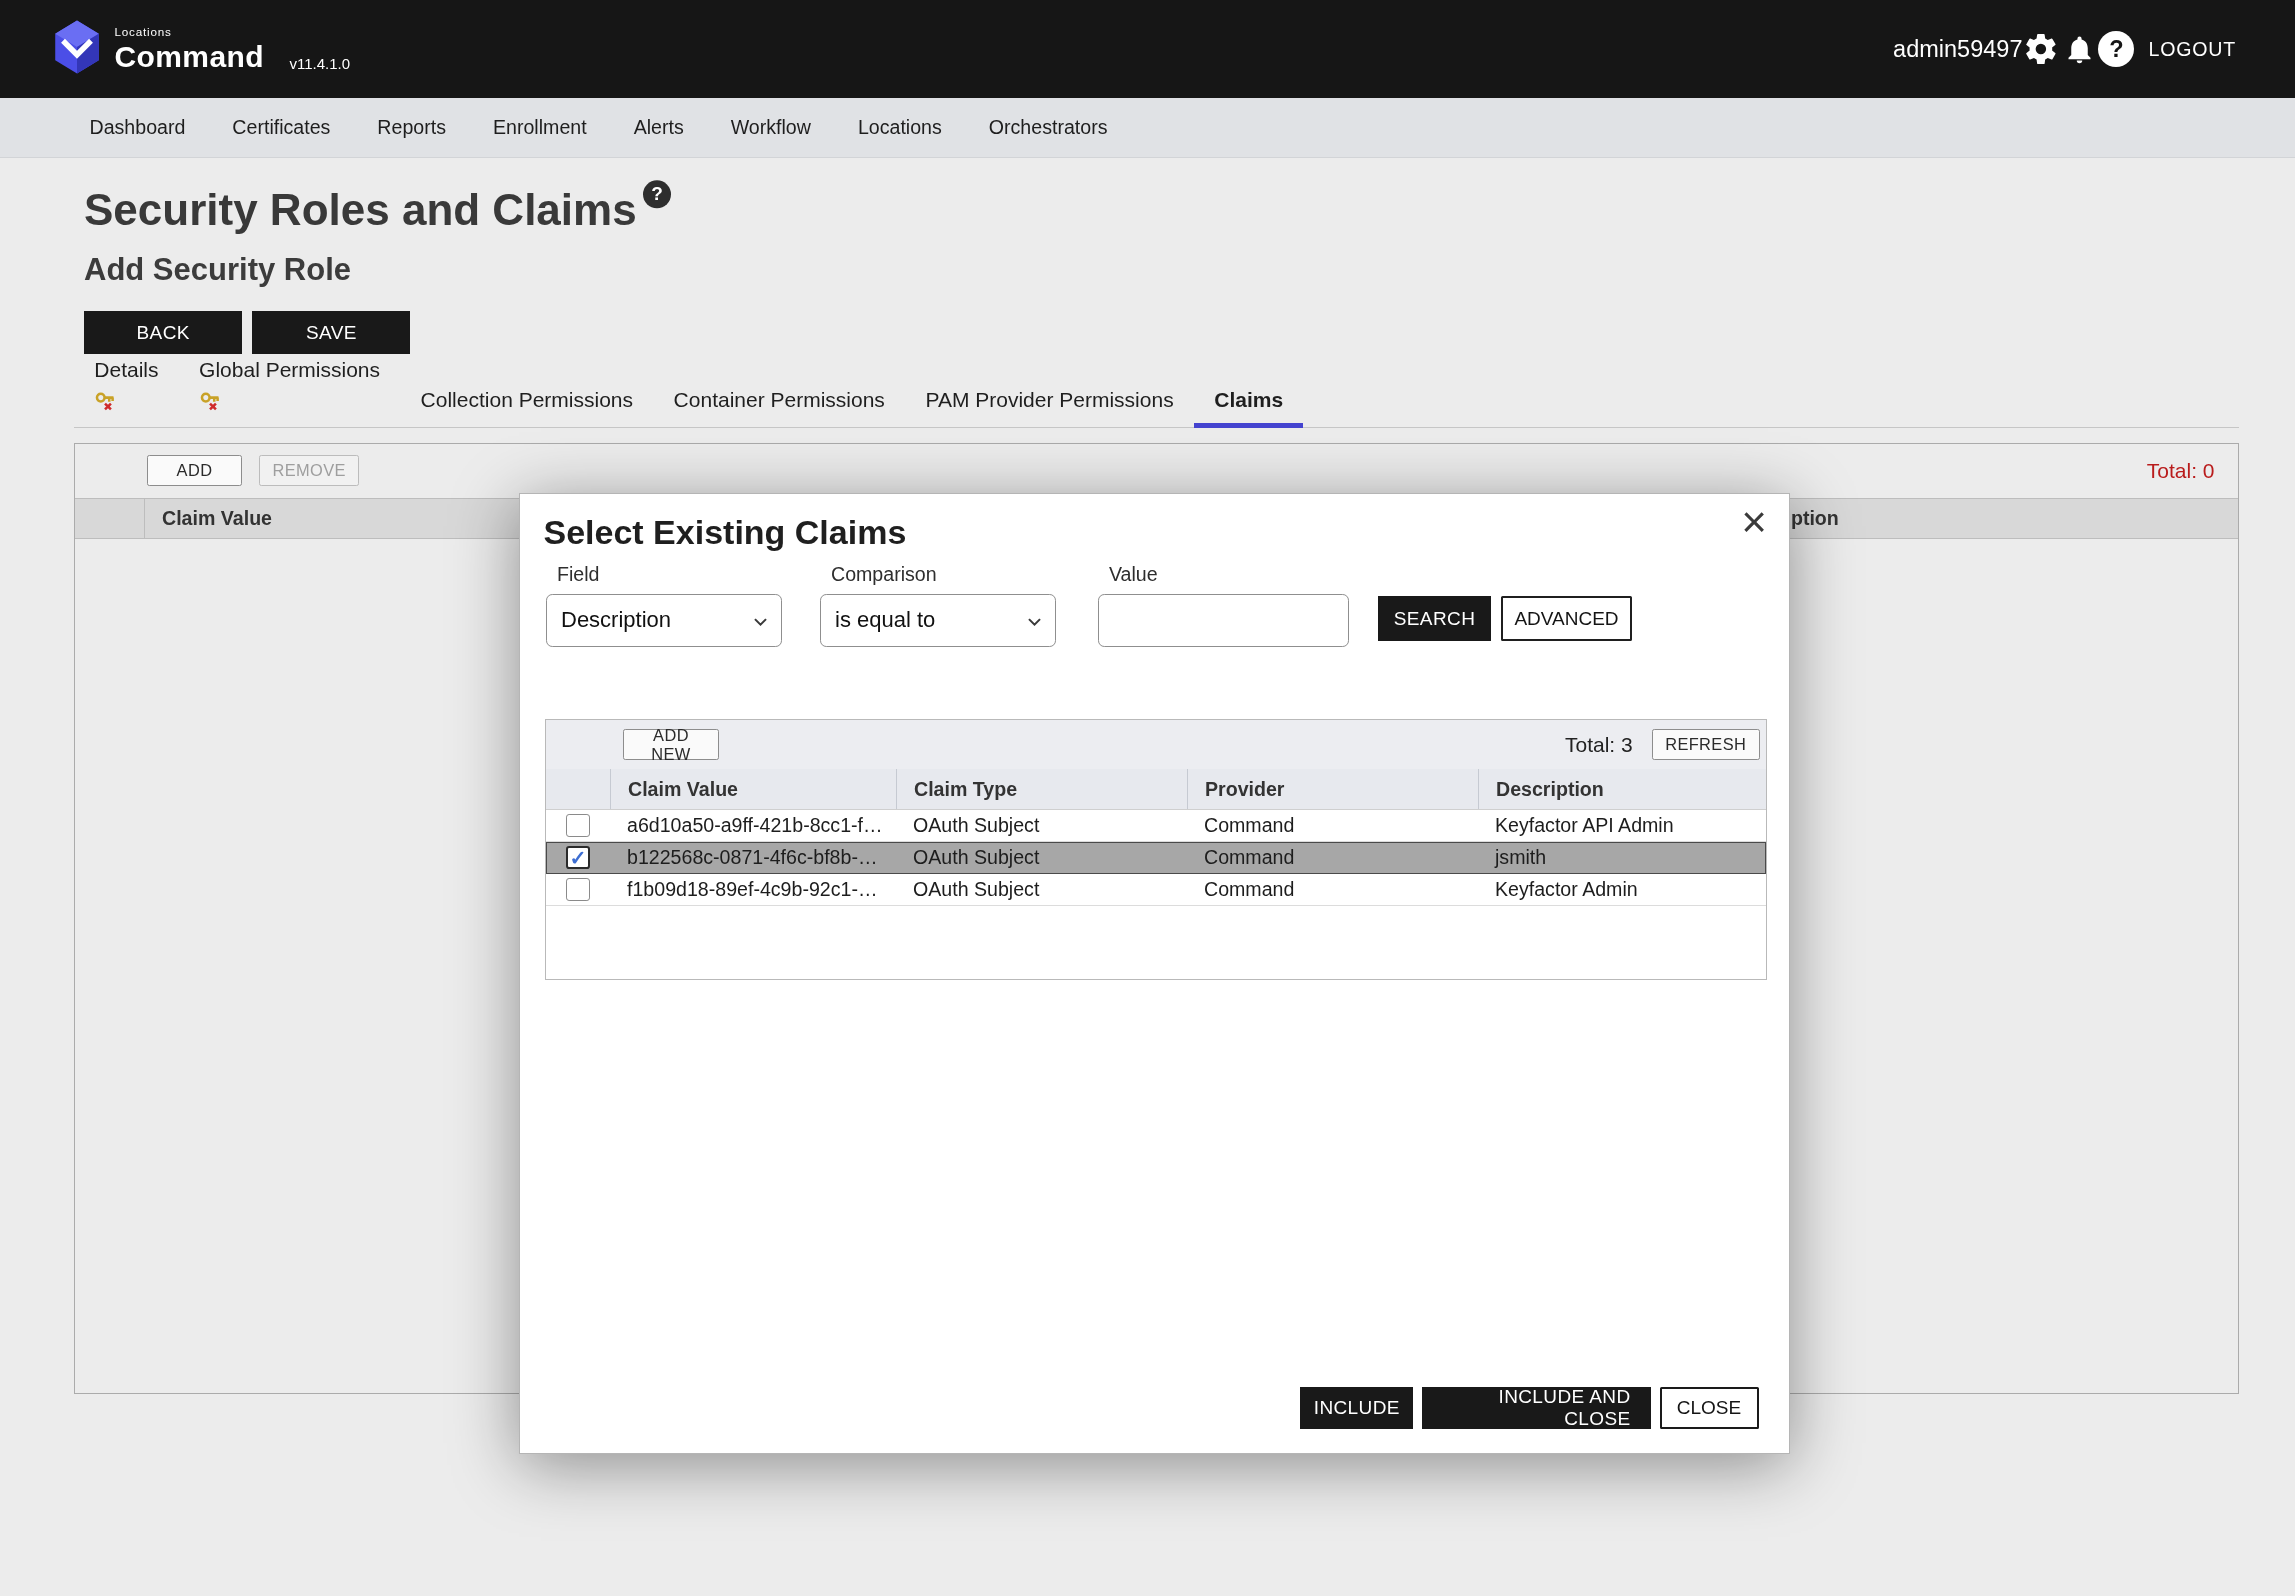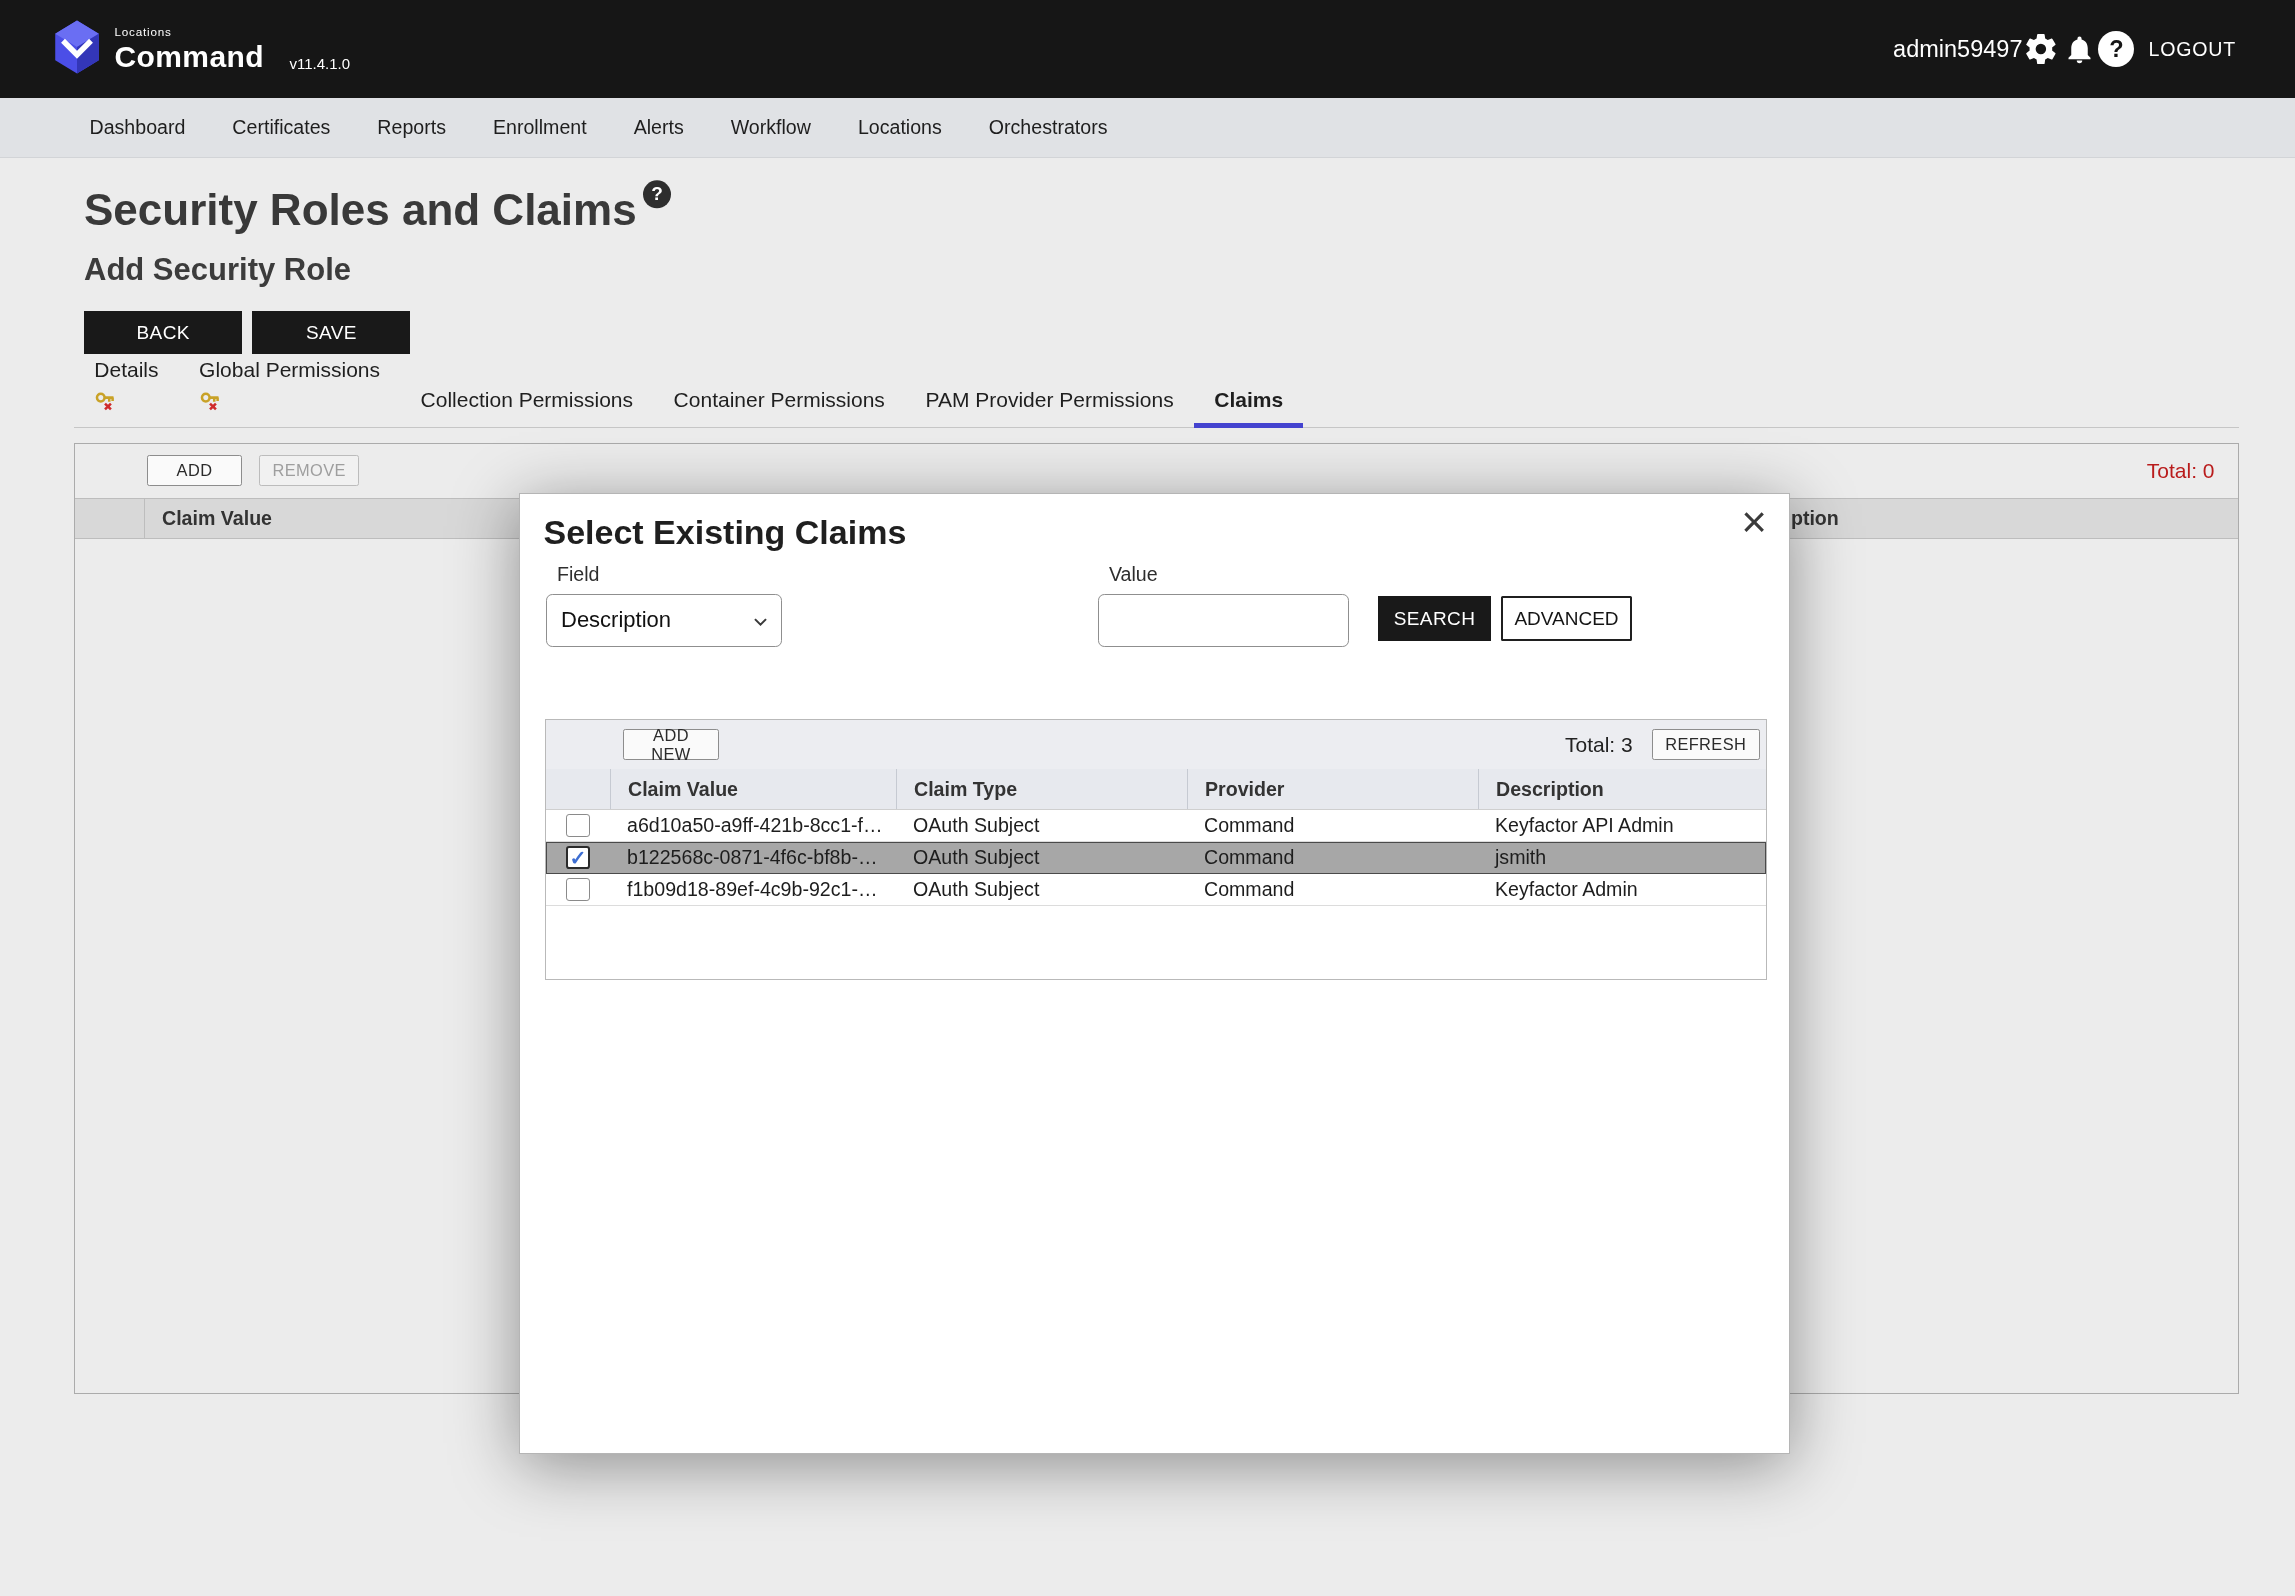--- a/index.html
+++ b/index.html
@@ -279,20 +279,29 @@
   <div class="form-group fg-field">
     <span class="form-label">Field</span>
     <div class="select-box">
       <span>Description</span>
       <svg width="19" height="19" viewBox="0 0 24 24">
           <path d="M5 9 l7 7 7-7" fill="none" stroke="#3a3a3a" stroke-width="2.6"></path>
         </svg>
     </div>
   </div>
 
+  <div class="form-group fg-comparison">
+    <span class="form-label">Comparison</span>
+    <div class="select-box">
+      <span>is equal to</span>
+      <svg width="19" height="19" viewBox="0 0 24 24">
+          <path d="M5 9 l7 7 7-7" fill="none" stroke="#3a3a3a" stroke-width="2.6"></path>
+        </svg>
+    </div>
+  </div>
 
   <div class="form-group fg-value">
     <span class="form-label">Value</span>
     <input class="value-input" type="text" value="" style="">
   </div>
 
   <button class="btn-search">SEARCH</button>
   <button class="btn-advanced">ADVANCED</button>
 
   <div class="grid">
@@ -333,14 +342,19 @@
       <div class="col-check">
         <span class="checkbox"></span>
       </div>
       <div class="col-claim">f1b09d18-89ef-4c9b-92c1-…</div>
       <div class="col-type">OAuth Subject</div>
       <div class="col-prov">Command</div>
       <div class="col-desc">Keyfactor Admin</div>
     </div>
   </div>
 
+  <div class="modal-footer">
+    <button class="btn-black btn-include">INCLUDE</button>
+    <button class="btn-black btn-include-close">INCLUDE AND CLOSE</button>
+    <button class="btn-close-white">CLOSE</button>
+  </div>
 </div>
 
 
 </body></html>

